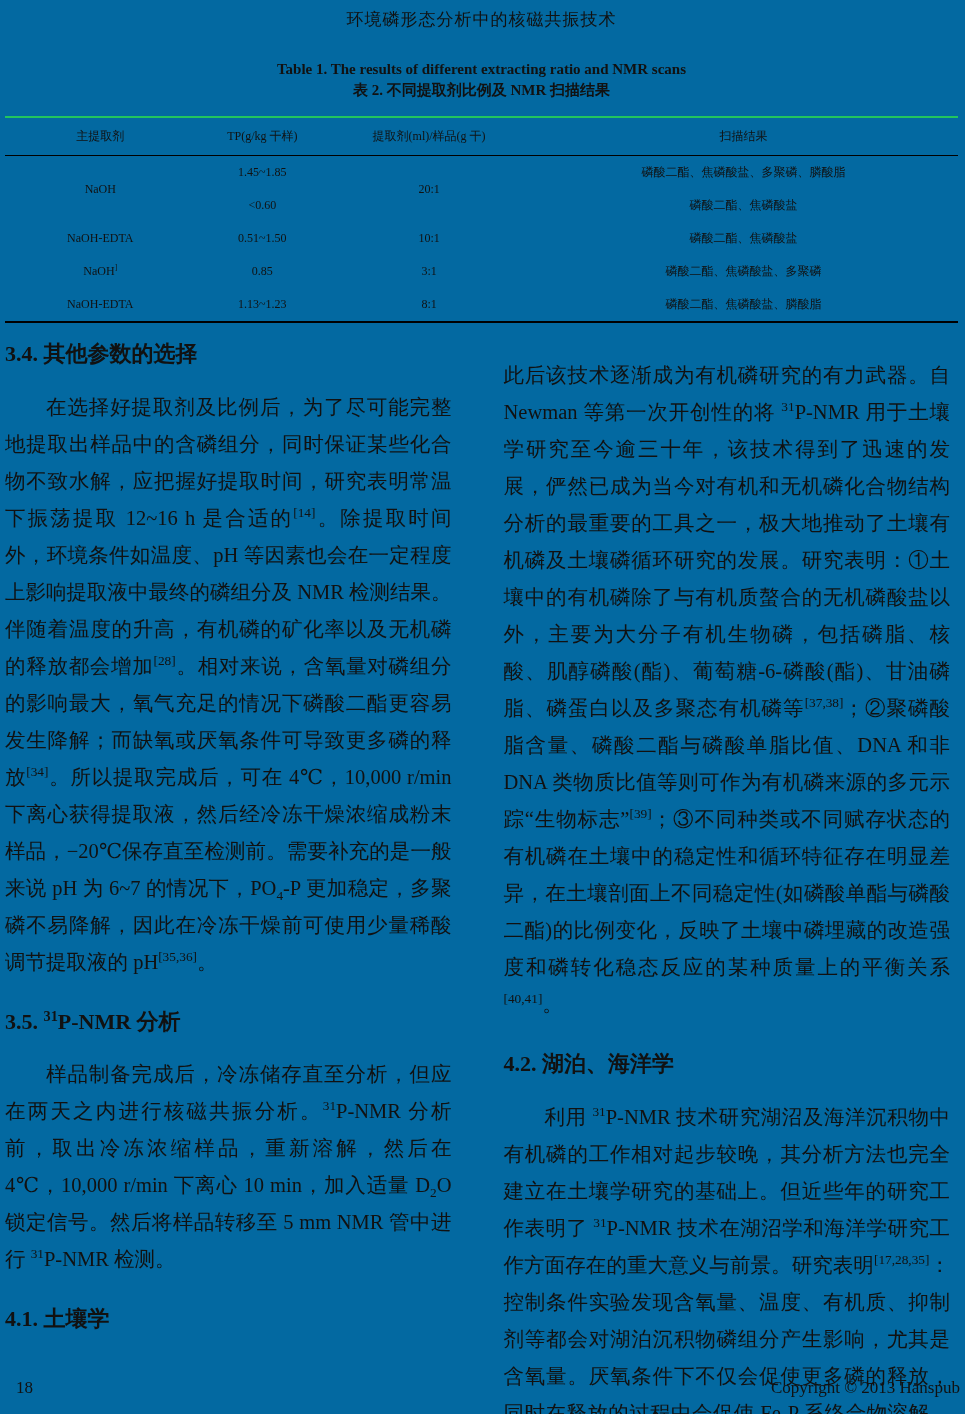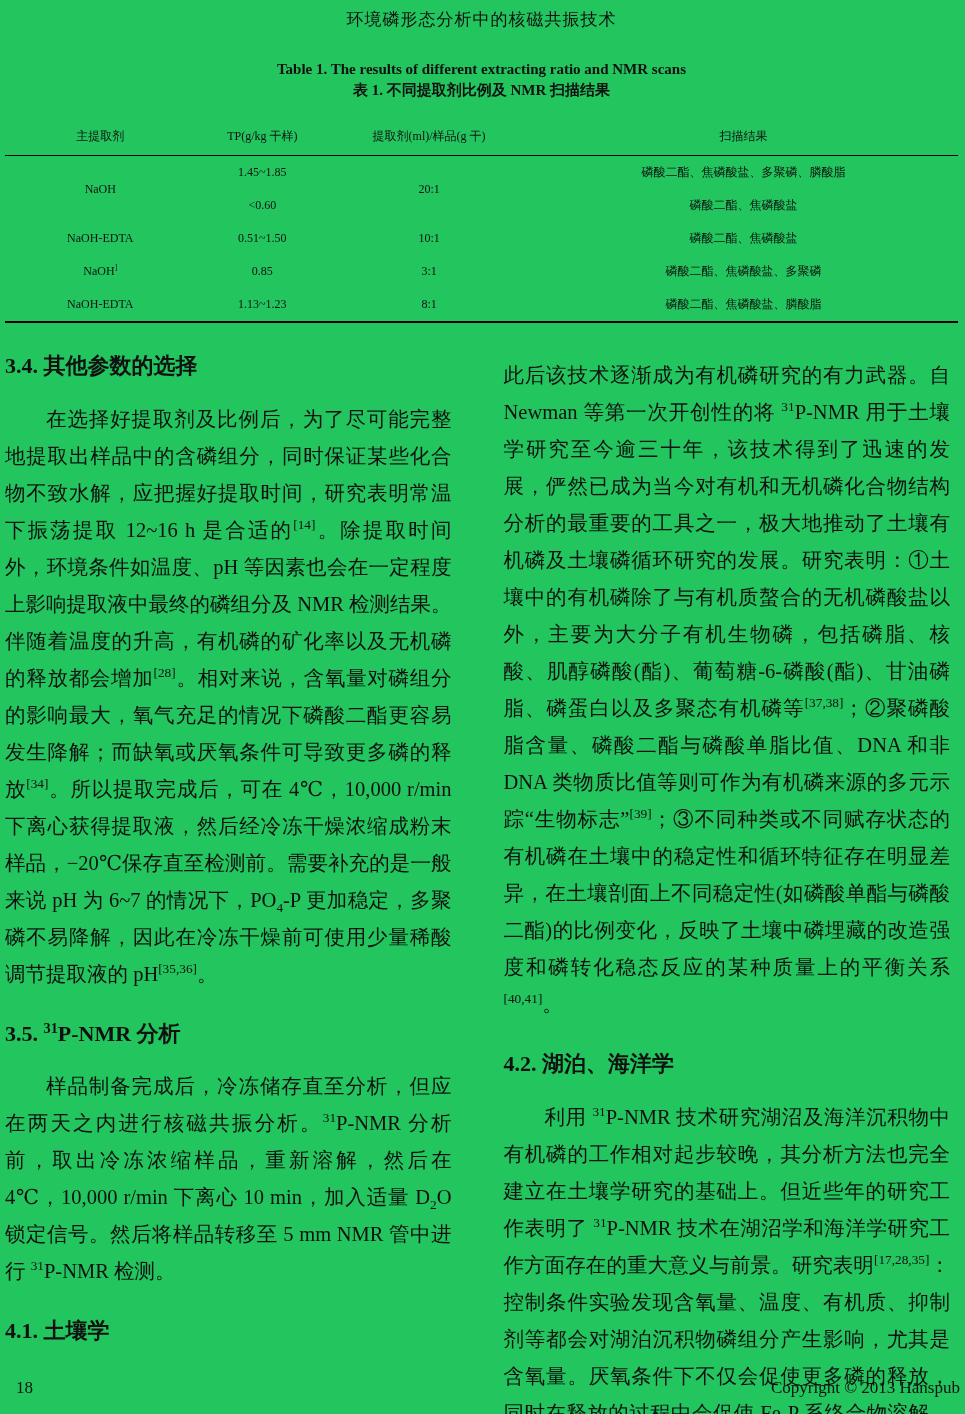--- a/index.html
+++ b/index.html
@@ -2,21 +2,21 @@
 <html><head>
 <meta charset="utf-8">
 <style>
   html, body { margin: 0; padding: 0; background: #ffffff; }
   .page {
     position: relative;
     width: 965px;
     height: 1414px;
     box-sizing: border-box;
     padding: 8px 7px 0 5px;
-    background: #22c55e;
+    background: #0369a1;
     color: #111111;
     font-family: "Liberation Serif", "DejaVu Serif", serif;
     overflow: hidden;
   }
   .running-head {
     text-align: center;
     font-size: 17px;
     letter-spacing: 1px;
     margin-bottom: 30px;
   }
@@ -55,21 +55,21 @@
   }
   .col { flex: 1; min-width: 0; }
   .col-right { padding-top: 30px; }
 
   h2 {
     font-size: 22px;
     font-weight: bold;
     margin: 26px 0 20px 0;
     line-height: 1.35;
   }
-  h2.first { margin-top: 24px; }
+  h2.first { margin-top: 12px; }
   h2.level1 { margin-top: 32px; }
   h2 .l2 { display: inline-block; margin-left: 28px; }
   p {
     font-size: 20.5px;
     line-height: 37px;
     text-align: justify;
     margin: 0 8px 6px 0;
   }
   p.indent { text-indent: 2em; }
   sup { font-size: 0.65em; line-height: 0; }
@@ -87,21 +87,21 @@
 </style>
 </head>
 <body>
 
 <div class="page">
 
   <div class="running-head">环境磷形态分析中的核磁共振技术</div>
 
   <div class="table-caption">
     <div class="cap-en">Table 1. The results of different extracting ratio and NMR scans</div>
-    <div class="cap-zh">表 1.  不同提取剂比例及 NMR 扫描结果</div>
+    <div class="cap-zh">表 2.  不同提取剂比例及 NMR 扫描结果</div>
   </div>
 
   <table class="data-table">
     <thead>
       <tr>
         <th class="col-extractant">主提取剂</th>
         <th class="col-tp">TP(g/kg 干样)</th>
         <th class="col-ratio">提取剂(ml)/样品(g 干)</th>
         <th class="col-scan">扫描结果</th>
       </tr>

